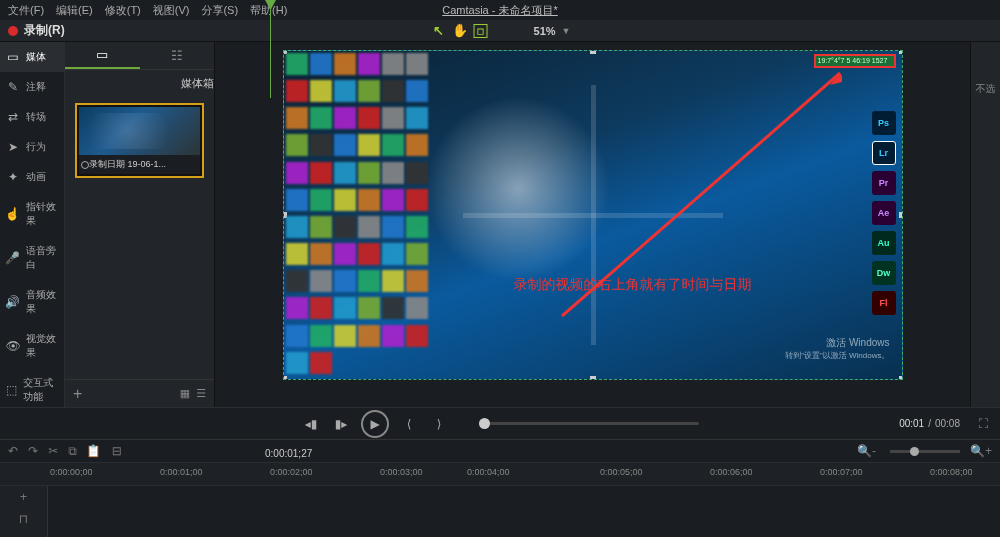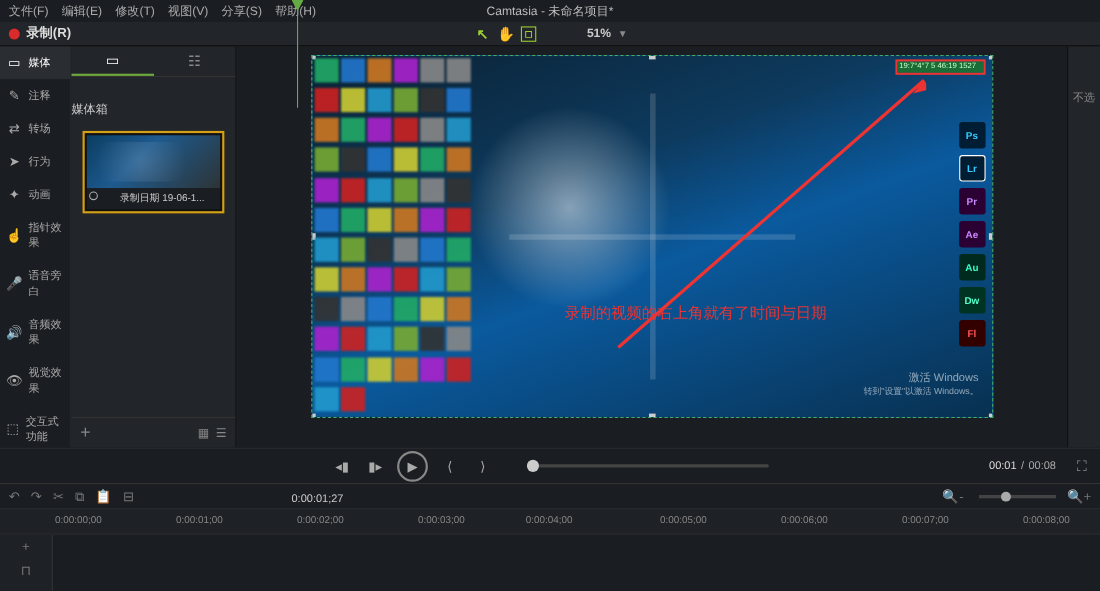--- a/index.html
+++ b/index.html
@@ -1,21 +1,21 @@
 <!DOCTYPE html>
 <html><head>
 <meta charset="utf-8">
 <style>
 * { margin: 0; padding: 0; box-sizing: border-box; }
 body { width: 1000px; height: 537px; background: #1a1d21; font-family: "Microsoft YaHei", Arial, sans-serif; color: #ccc; font-size: 11px; overflow: hidden; position: relative; }
 
 
 .menubar { height: 20px; background: #1a1d21; display: flex; align-items: center; padding: 0 8px; font-size: 11px; }
 .menubar .menu-item { margin-right: 12px; color: #aaa; cursor: pointer; }
-.app-title { position: absolute; left: 50%; transform: translateX(-50%); color: #bbb; font-size: 11px; }
+.app-title { position: absolute; left: 50%; transform: translateX(-50%); color: #bbb; font-size: 11px; text-decoration: underline; }
 
 
 .record-bar { height: 22px; background: #222529; display: flex; align-items: center; padding: 0 8px; border-bottom: 1px solid #111; position: relative; font-weight: bold; }
 .record-dot { width: 10px; height: 10px; border-radius: 50%; background: #d92b2b; margin-right: 6px; }
 .record-label { color: #ddd; font-size: 12px; }
 .toolbar-center { position: absolute; left: 50%; transform: translateX(-50%); display: flex; align-items: center; gap: 4px; }
 .tool-icon { width: 18px; height: 18px; display: flex; align-items: center; justify-content: center; color: #9acd32; font-size: 13px; cursor: pointer; }
 .zoom-value { color: #ccc; margin-left: 6px; font-size: 11px; padding-left: 36px; }
 .zoom-caret { color: #888; font-size: 9px; margin-left: 2px; }
 
@@ -26,25 +26,25 @@
 .sidebar { width: 65px; background: #1a1d21; border-right: 1px solid #2a2d31; }
 .sidebar-item { display: flex; align-items: center; padding: 8px 6px; color: #aaa; cursor: pointer; font-size: 10px; gap: 6px; }
 .sidebar-item.active { background: #2a2d31; color: #fff; }
 .sidebar-item .s-icon { width: 14px; display: flex; justify-content: center; font-size: 12px; }
 
 
 .media-panel { width: 150px; background: #222529; border-right: 1px solid #111; display: flex; flex-direction: column; }
 .media-tabs { height: 28px; display: flex; border-bottom: 1px solid #333; }
 .media-tab { flex: 1; display: flex; align-items: center; justify-content: center; color: #888; font-size: 13px; cursor: pointer; }
 .media-tab.active { border-bottom: 2px solid #6fa83c; color: #fff; }
-.media-title { text-align: left; padding: 6px 0; color: #ccc; font-size: 11px; margin-top: 16px; }
+.media-title { text-align: right; padding: 6px 0; color: #ccc; font-size: 11px; }
 .media-thumb { margin: 6px 10px; border: 2px solid #d4a017; padding: 2px; background: #111; }
 .media-thumb-img { width: 100%; height: 48px; background: linear-gradient(135deg, #0a3d62 0%, #1e5a8e 40%, #2d3436 100%); position: relative; }
 .media-thumb-img::after { content: ""; position: absolute; inset: 6px; background: radial-gradient(circle at 40% 50%, rgba(255,255,255,0.15), transparent 60%); }
-.media-thumb-label { display: flex; gap: 20px; padding: 3px 2px; font-size: 9px; color: #ccc; background: #1a1d21; }
+.media-thumb-label { display: flex; align-items: center; gap: 0; padding: 3px 2px; font-size: 9px; color: #ccc; background: #1a1d21; }
 .media-thumb-label .disc { width: 8px; height: 8px; border: 1px solid #aaa; border-radius: 50%; }
 .media-bottom { margin-top: auto; height: 28px; display: flex; align-items: center; padding: 0 8px; border-top: 1px solid #333; }
 .media-bottom .plus { color: #888; font-size: 16px; cursor: pointer; }
 .media-bottom .right-icons { margin-left: auto; display: flex; gap: 6px; color: #888; font-size: 11px; }
 
 
 .canvas-area { flex: 1; background: #1a1d21; position: relative; display: flex; flex-direction: column; }
 .canvas-viewport { flex: 1; position: relative; padding: 8px 20px 0 20px; }
 .canvas-frame { position: relative; width: 620px; height: 330px; margin: 0 auto; border: 1px dashed #4a6; background: linear-gradient(160deg, #0b2133 0%, #0d3a5e 35%, #0a5a9e 55%, #083050 100%); overflow: hidden; }
 .canvas-frame .handle { position: absolute; width: 6px; height: 6px; background: #ccc; }
@@ -356,21 +356,21 @@
         <div class="zknob"></div>
       </div>
     <span class="tt">🔍+</span>
   </div>
   <div class="tl-ruler">
     <span class="playhead-time">0:00:01;27</span>
     <span class="tick-label" style="left:50px">0:00:00;00</span>
     <span class="tick-label" style="left:160px">0:00:01;00</span>
     <span class="tick-label" style="left:270px">0:00:02;00</span>
     <span class="tick-label" style="left:380px">0:00:03;00</span>
-    <span class="tick-label" style="left:478px">0:00:04;00</span>
+    <span class="tick-label" style="left:467px">0:00:04;00</span>
     <span class="tick-label" style="left:600px">0:00:05;00</span>
     <span class="tick-label" style="left:710px">0:00:06;00</span>
     <span class="tick-label" style="left:820px">0:00:07;00</span>
     <span class="tick-label" style="left:930px">0:00:08;00</span>
   </div>
   <div class="tl-playhead"></div>
   <div class="tl-tracks">
     <div class="tl-left-col">
       <span class="lc-icon">+</span>
       <span class="lc-icon">⊓</span>

